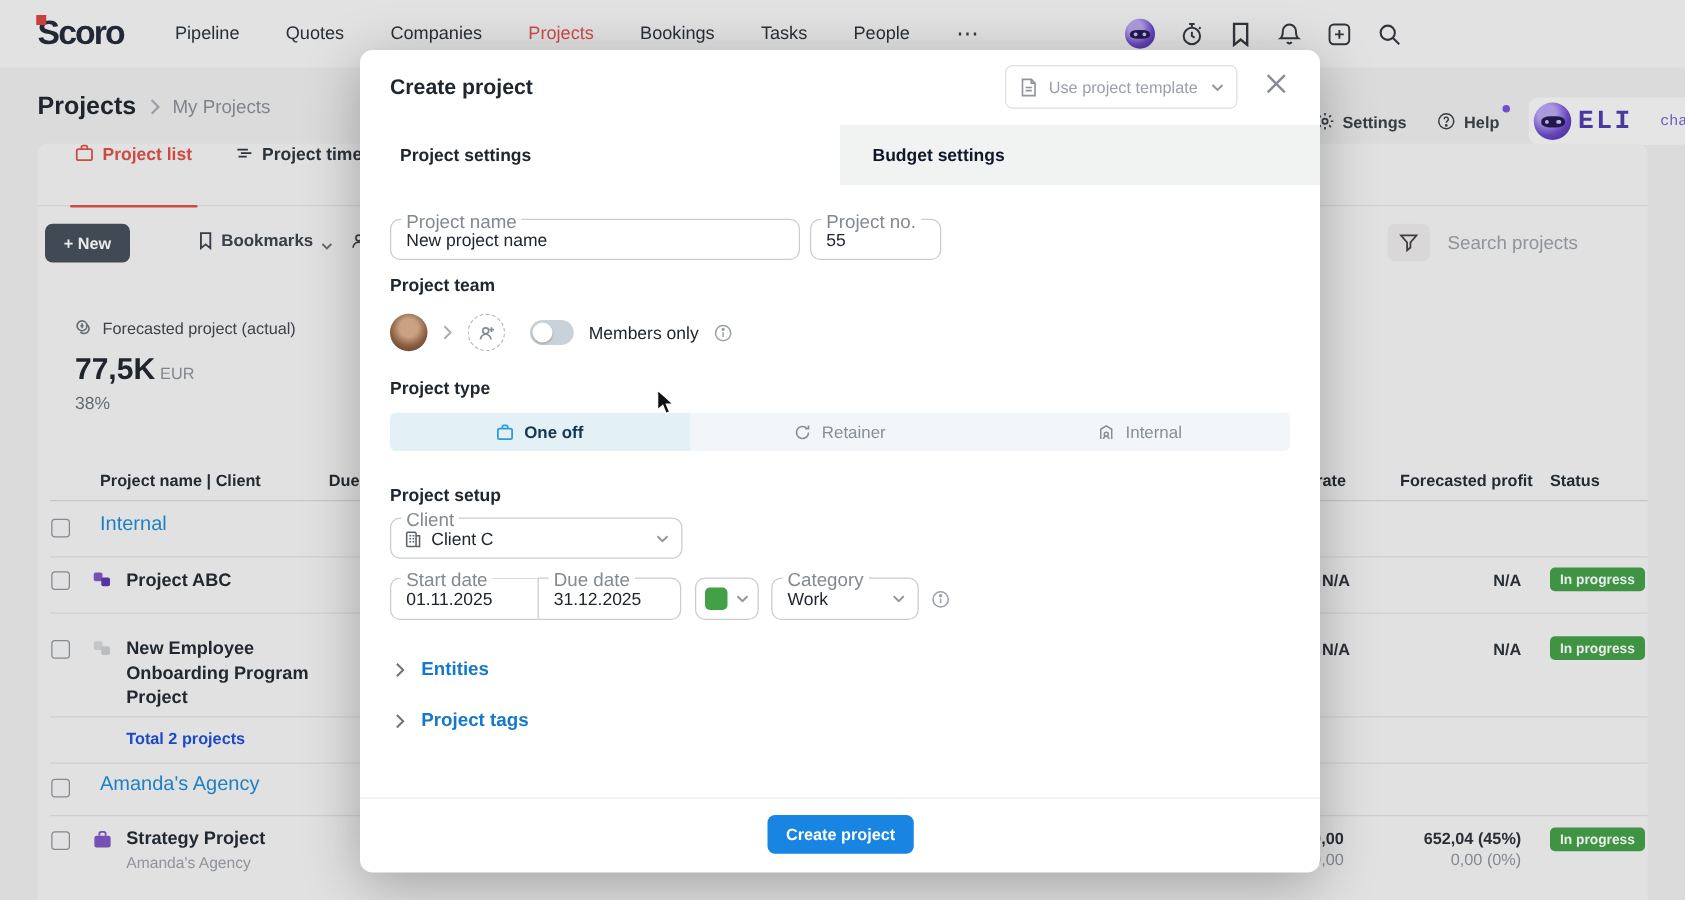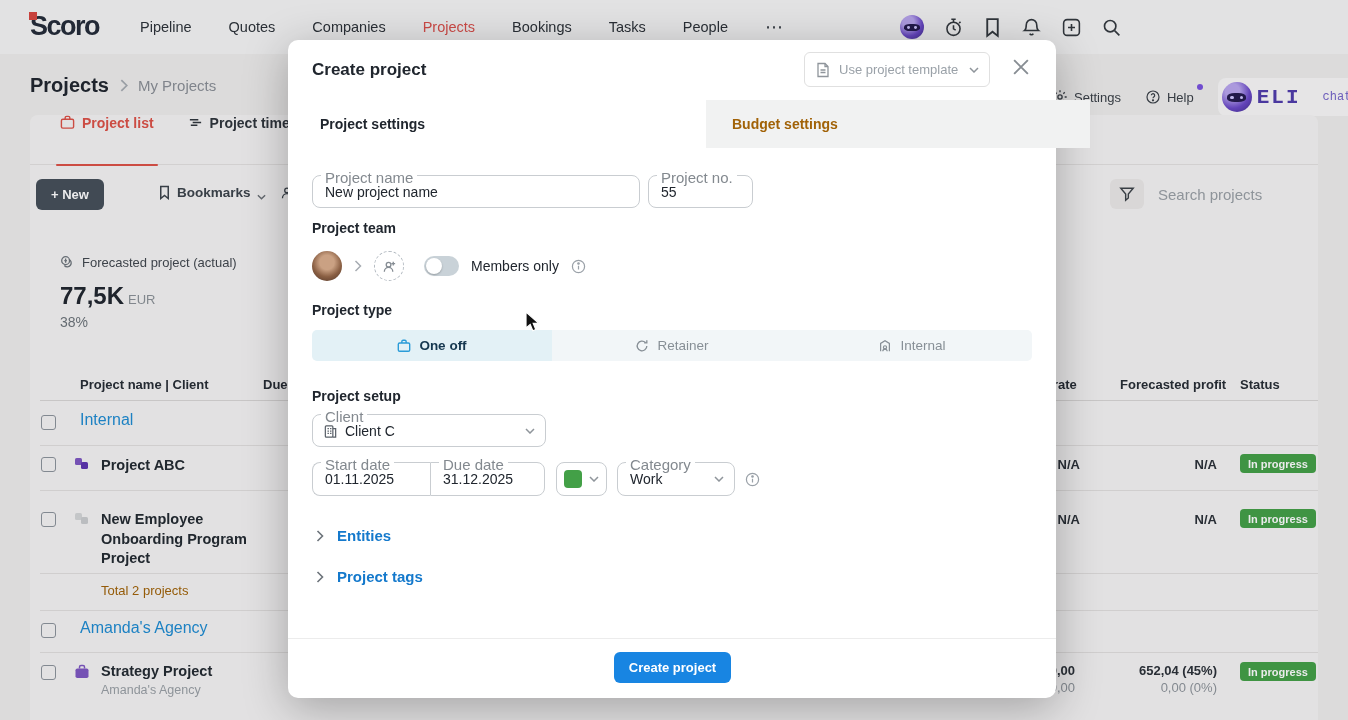--- a/index.html
+++ b/index.html
@@ -20,21 +20,21 @@
   .navicons svg { display:block; }
   .avatar { width:32px; height:32px; border-radius:50%; background:radial-gradient(circle at 50% 38%, #caa183 0 30%, #8a5f43 60%, #4d3326 100%); border:1px solid #d8d8d8; }
   .userblock { display:flex; align-items:center; gap:8px; }
   .username { font-size:13.5px; font-weight:700; color:#23292f; line-height:1.25; }
   .userrole { font-size:12px; color:#8a9097; line-height:1.25; }
 
   .pagehead { position:absolute; top:74px; left:30px; display:flex; align-items:center; gap:10px; }
   .pagehead .section { font-size:20px; font-weight:800; color:#20262e; }
   .pagehead .crumb { font-size:15px; color:#8a8f96; }
   .headactions { position:absolute; top:78px; left:1052px; display:flex; align-items:center; gap:24px; }
-  .hact { display:flex; align-items:center; gap:6px; font-size:13px; font-weight:400; color:#3a4047; position:relative; }
+  .hact { display:flex; align-items:center; gap:6px; font-size:13px; font-weight:700; color:#3a4047; position:relative; }
   .help-dot { position:absolute; right:-9px; top:-5px; width:6px; height:6px; border-radius:50%; background:#7a52e0; }
   .elichat { display:flex; align-items:center; gap:5px; background:rgba(255,255,255,.65); border-radius:8px; padding:4px 10px 4px 4px;font-family:Liberation Mono, monospace; }
   .eli-word { font-size:21px; font-weight:800; letter-spacing:2px; color:#4f3cab; }
   .eli-chat-word { font-size:12px; color:#7463c9; margin-left:17px; }
   .robot { border-radius:50%; background:radial-gradient(circle at 35% 30%, #b9a6ef 0 25%, #6a48c8 60%, #3d2a85 100%); position:relative; }
   .robot .visor { position:absolute; left:18%; top:38%; width:64%; height:30%; background:#241a4e; border-radius:40%; }
   .robot .eye { position:absolute; top:46%; width:12%; height:12%; background:#cfc6ff; border-radius:50%; }
 
   .maincard { position:absolute; left:30px; top:115px; width:1288px; height:605px; background:#f6f5f4; border-radius:8px 8px 0 0; }
   .tabsrow { position:absolute; left:0; top:0; height:50px; width:100%; border-bottom:1px solid #e4e2e1; display:flex; align-items:center; }
@@ -58,34 +58,34 @@
   .tbl-line { position:absolute; top:285px; left:10px; width:1278px; border-top:1px solid #d9d7d6; }
   .trow { position:absolute; left:0; width:100%; }
   .cb { position:absolute; left:11px; width:15px; height:15px; border:1.5px solid #8d949c; border-radius:3px; background:transparent; }
   .rowline { position:absolute; left:10px; width:1278px; border-top:1px solid #e2e0df; }
   .grouplink { font-size:16px; color:#1e8cd3; font-weight:400; cursor:pointer; }
   .projname { font-size:14.5px; font-weight:700; color:#232a31; line-height:1.35; }
   .subclient { font-size:12.5px; color:#9aa0a6; margin-top:3px; }
   .numcell { position:absolute; font-size:13px; font-weight:700; color:#2b3138; text-align:right; white-space:nowrap; }
   .numcell.gray { color:#8e949b; font-weight:400; }
   .badge { position:absolute; background:#43a047; color:#fff; font-size:11px; font-weight:700; padding:3.5px 8px; border-radius:4px; white-space:nowrap; }
-  .totalrow { font-size:13px; font-weight:400; color:#a16207; }
+  .totalrow { font-size:13px; font-weight:700; color:#1d4ed8; }
 
   
   #dim { position:absolute; inset:0; background:rgba(25,25,30,0.085); z-index:5; }
 
   
   #modal { position:absolute; left:288px; top:40px; width:768px; height:658px; background:#fff; border-radius:10px; box-shadow:0 10px 45px rgba(0,0,0,0.28); z-index:10; }
   .mtitle { position:absolute; left:24px; top:20px; font-size:17px; font-weight:800; color:#20262e; }
   .tplbtn { position:absolute; left:516px; top:12px; width:186px; height:35px; background:#fff; border:1px solid #e0e0e0; border-radius:6px; display:flex; align-items:center; gap:8px; padding:0 10px; cursor:pointer; }
   .tplbtn .lbl { font-size:13px; color:#9aa1a8; flex:1; }
   .mclose { position:absolute; left:722px; top:16px; width:22px; height:22px; display:flex; align-items:center; justify-content:center; cursor:pointer; }
   .mtabs { position:absolute; left:0; top:60px; width:768px; height:48px; }
   .mtab-active { position:absolute; left:0; top:0; width:384px; height:48px; background:#fff; display:flex; align-items:center; padding-left:32px; font-size:14px; font-weight:700; color:#20262e; }
-  .mtab-idle { position:absolute; left:384px; top:0; width:384px; height:48px; background:#f1f2f2; border-radius:0 0 0 0; display:flex; align-items:center; padding-left:26px; font-size:14px; font-weight:700; color:#a16207; cursor:pointer;margin-left:34px; }
+  .mtab-idle { position:absolute; left:384px; top:0; width:384px; height:48px; background:#f1f2f2; border-radius:0 0 0 0; display:flex; align-items:center; padding-left:26px; font-size:14px; font-weight:700; color:#0f172a; cursor:pointer; }
   .mtabs::before { content:""; position:absolute; left:384px; top:0; width:384px; height:48px; }
 
   .field { position:absolute; border:1px solid #c9cdd1; border-radius:8px; background:#fff; }
   .field .flabel { position:absolute; top:-7px; left:8px; background:#fff; padding:0 4px; font-size:15px; color:#83898f; white-space:nowrap; }
   .field .fvalue { position:absolute; left:12px; top:50%; transform:translateY(-50%); font-size:14px; color:#20262e; white-space:nowrap; }
   .field .fchev { position:absolute; right:10px; top:50%; transform:translateY(-50%); }
   .sechead { position:absolute; font-size:14px; font-weight:700; color:#20262e; }
 
   .teamrow { position:absolute; left:24px; top:210px; height:32px; display:flex; align-items:center; gap:12px; }
   .avatar-sm { width:30px; height:30px; border-radius:50%; background:radial-gradient(circle at 50% 38%, #caa183 0 30%, #8a5f43 60%, #4d3326 100%); }

